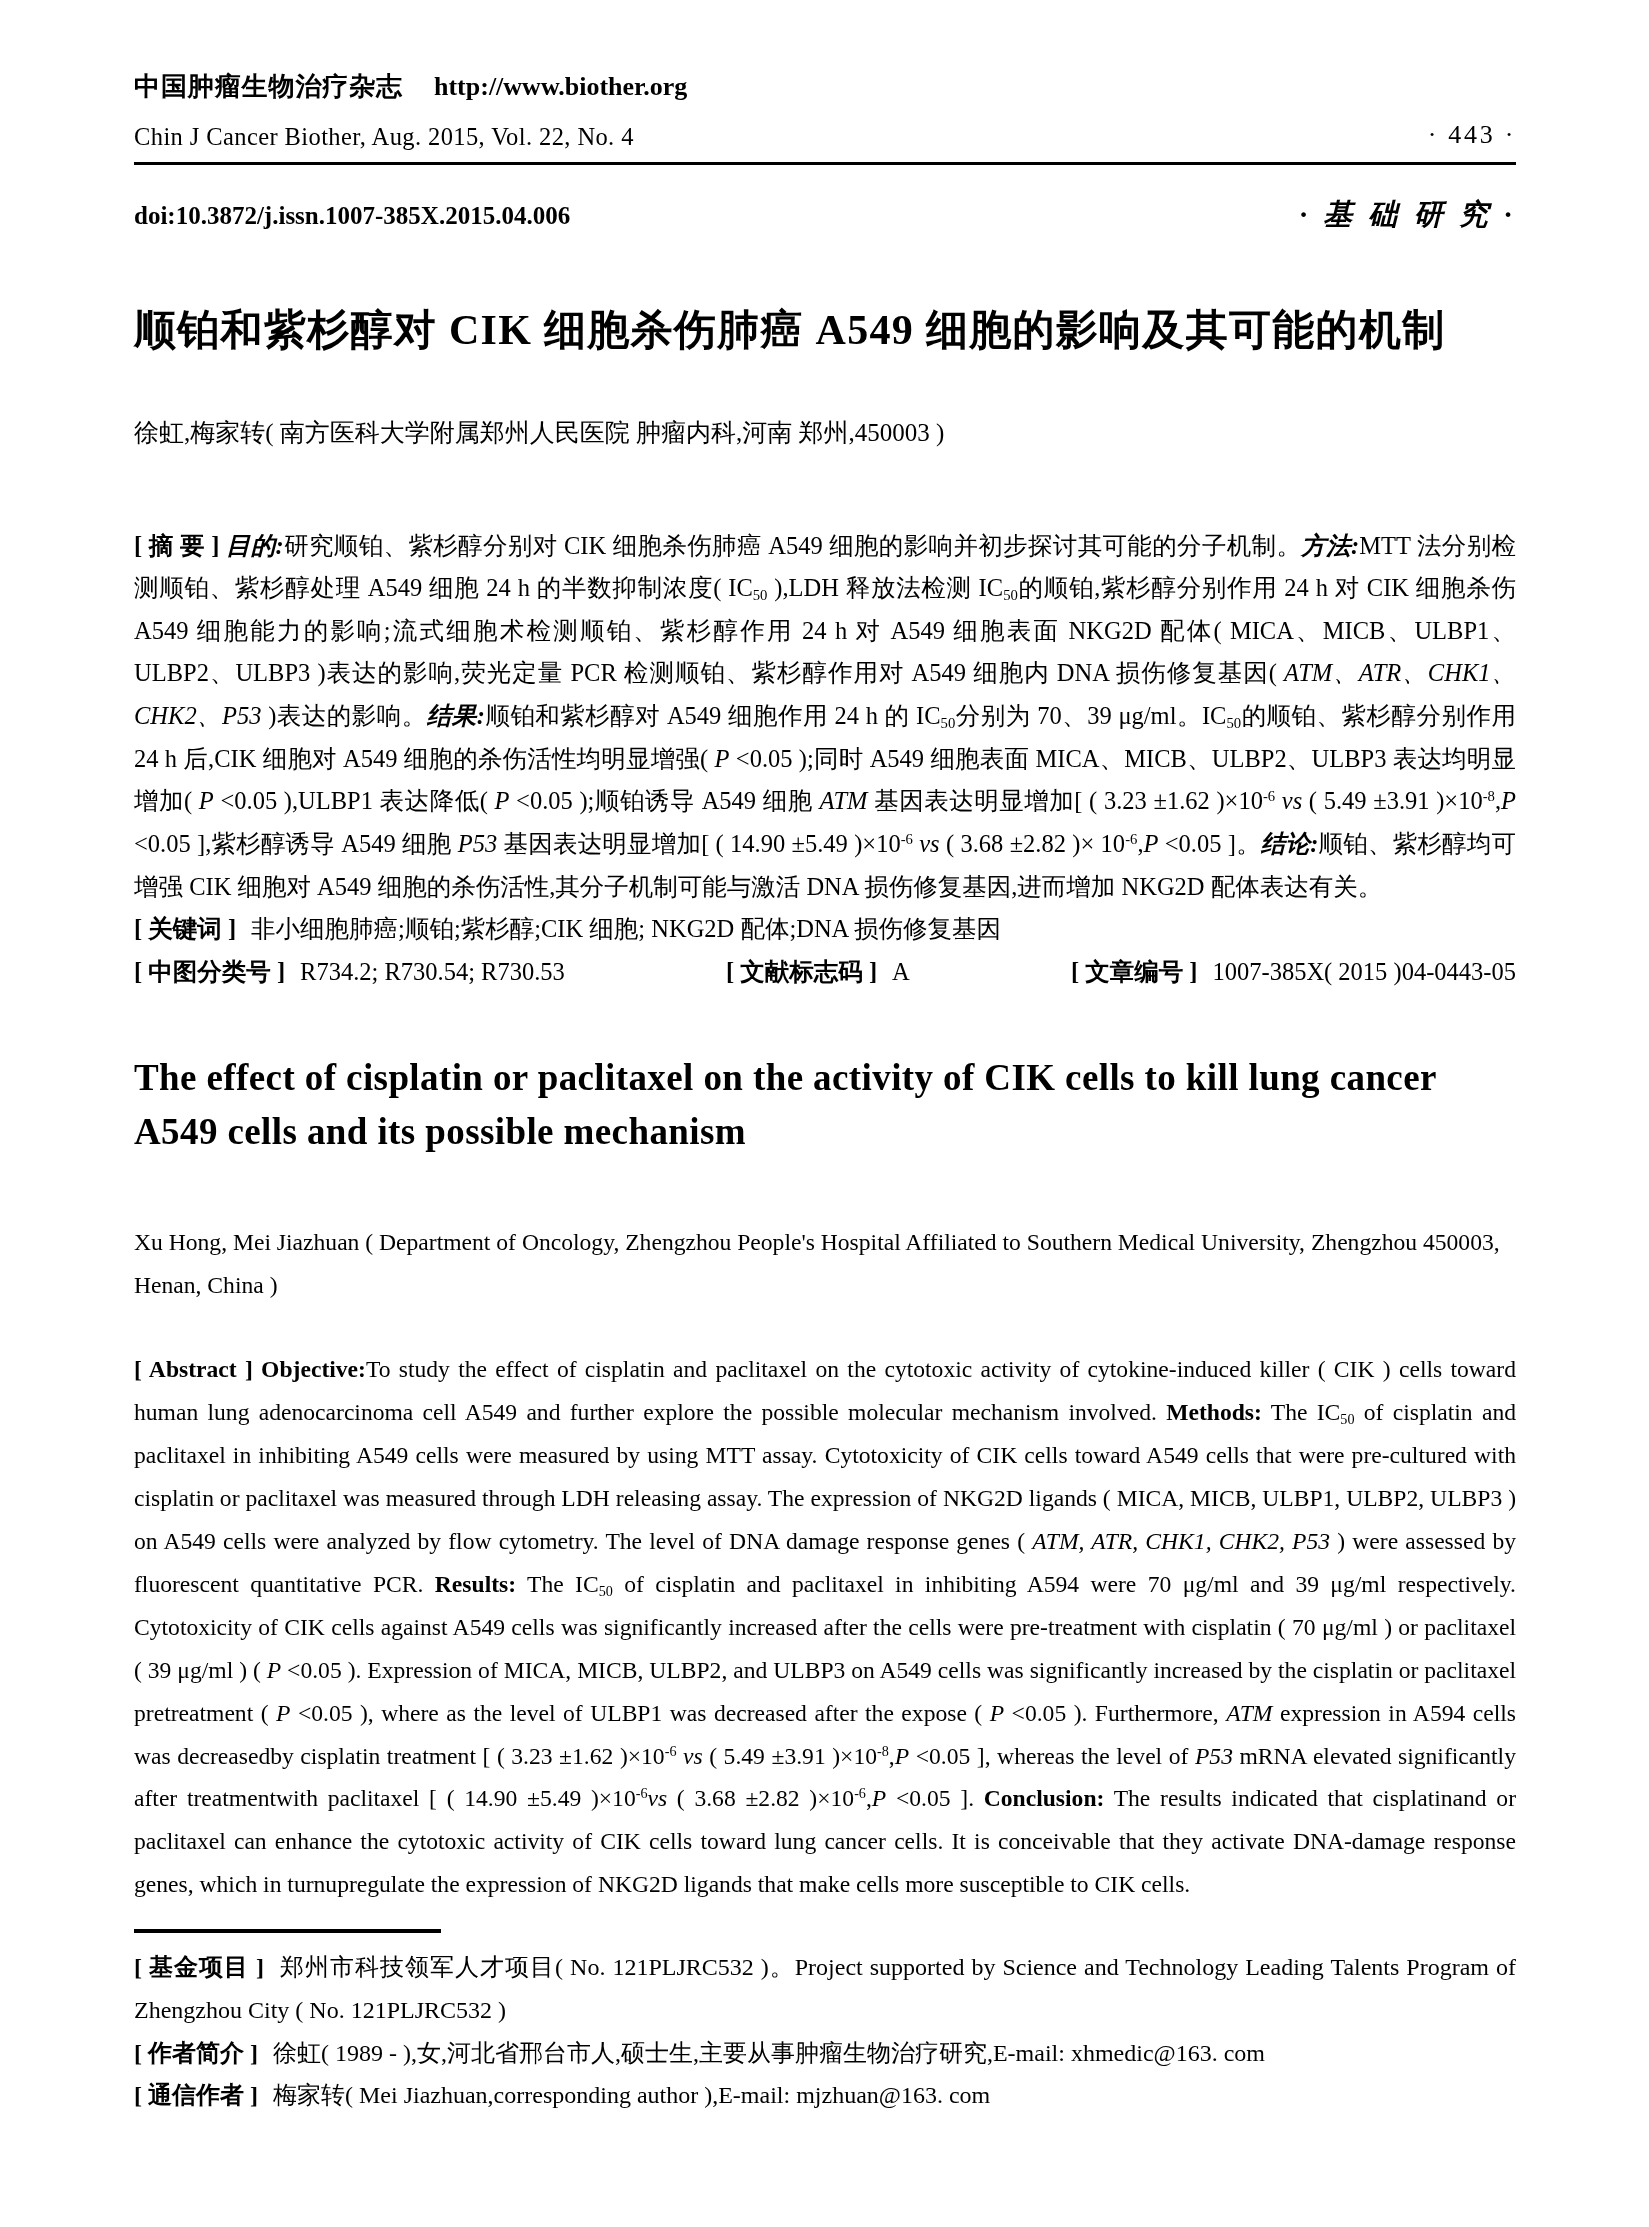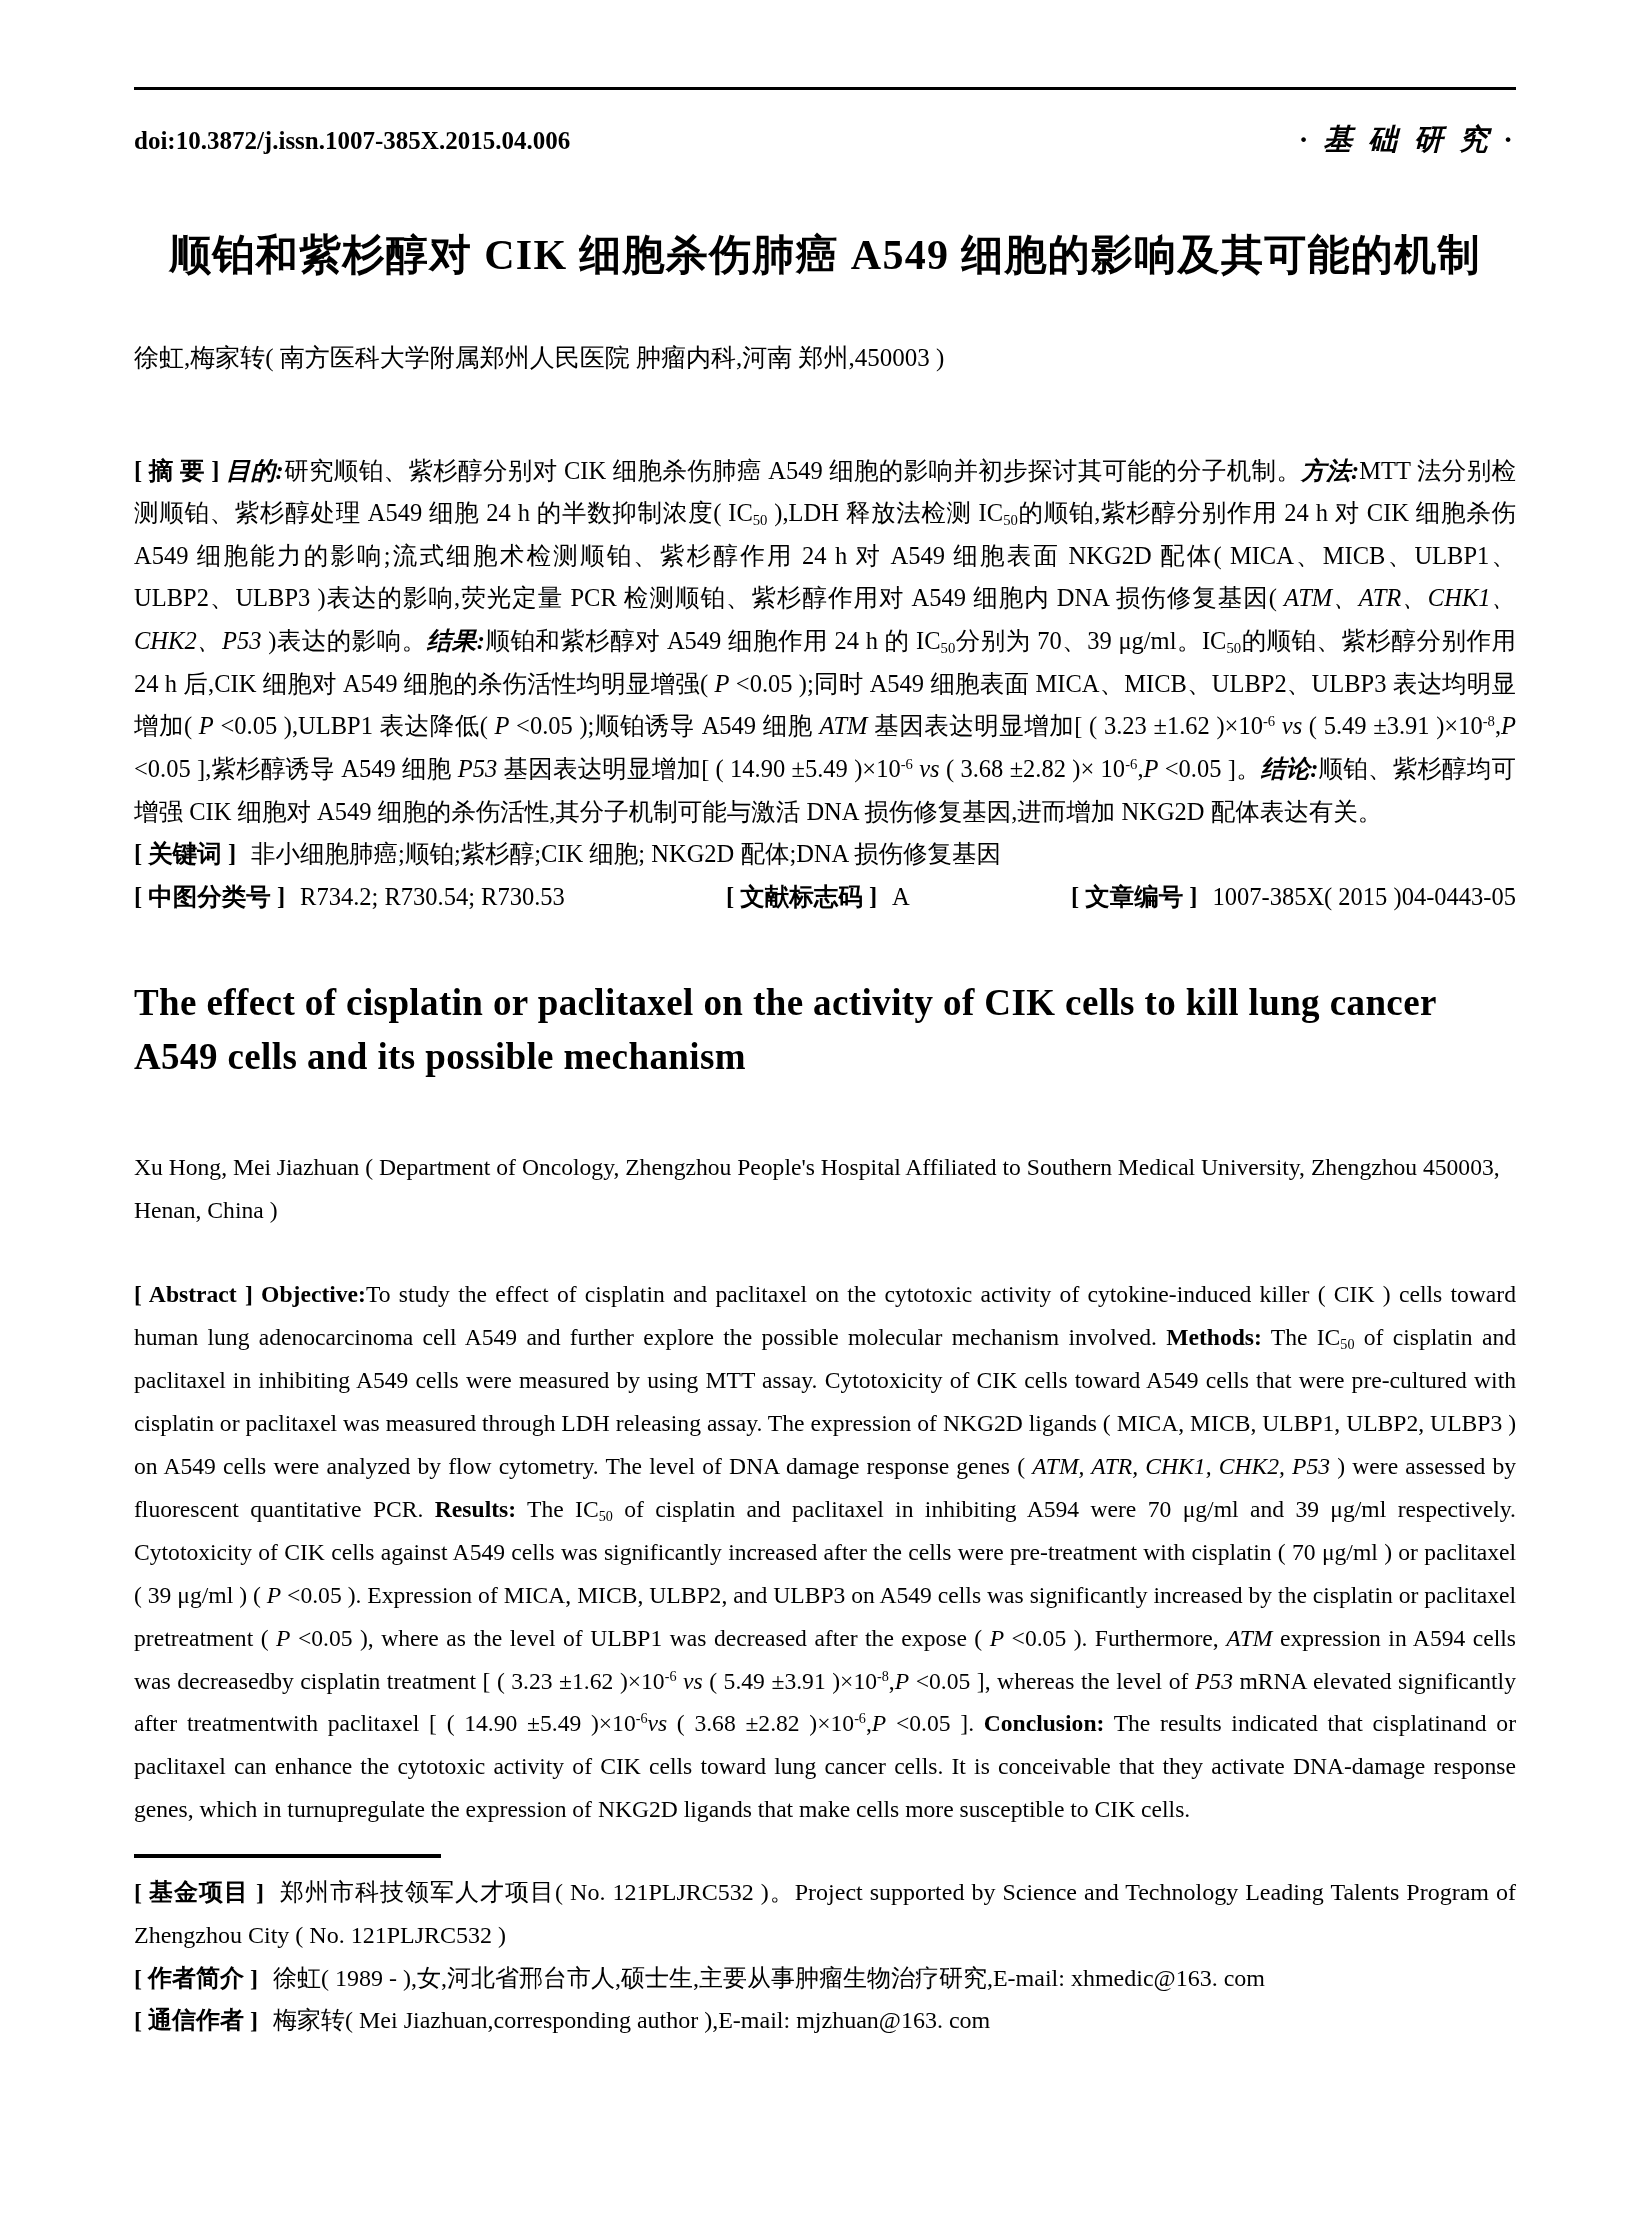--- a/index.html
+++ b/index.html
@@ -72,21 +72,21 @@
     font-weight: 700;
     letter-spacing: 4.5px;
   }
 
   
   .title-cn {
     margin: 78px 0 0 0;
     font-size: 42px;
     line-height: 1.1;
     font-weight: 700;
-    text-align: center;
+    text-align: left;
     letter-spacing: 1.3px;
   }
   .authors-cn {
     margin-top: 66px;
     font-size: 25px;
     line-height: 1;
   }
 
   
   .para {
@@ -144,20 +144,29 @@
   .run-i  { font-style: italic; }
   .run-bi { font-weight: 700; font-style: italic; }
   .run-sub { font-size: 0.6em; vertical-align: -0.25em; }
   .run-sup { font-size: 0.6em; vertical-align: 0.55em; }
 </style>
 </head>
 <body>
 
 <div class="page">
 
+  <header class="hdr">
+    <div class="hdr-left">
+      <div class="hdr-line1">
+        <span>中国肿瘤生物治疗杂志</span><span class="hdr-url">http://www.biother.org</span>
+      </div>
+      <div class="hdr-line2">Chin J Cancer Biother, Aug. 2015, Vol. 22, No. 4</div>
+    </div>
+    <div class="hdr-page">· 443 ·</div>
+  </header>
 
   <div class="rule"></div>
 
   <div class="meta-row">
     <div class="doi">doi:10.3872/j.issn.1007-385X.2015.04.006</div>
     <div class="category">· 基 础 研 究 ·</div>
   </div>
 
   <h1 class="title-cn">顺铂和紫杉醇对 CIK 细胞杀伤肺癌 A549 细胞的影响及其可能的机制</h1>
 

